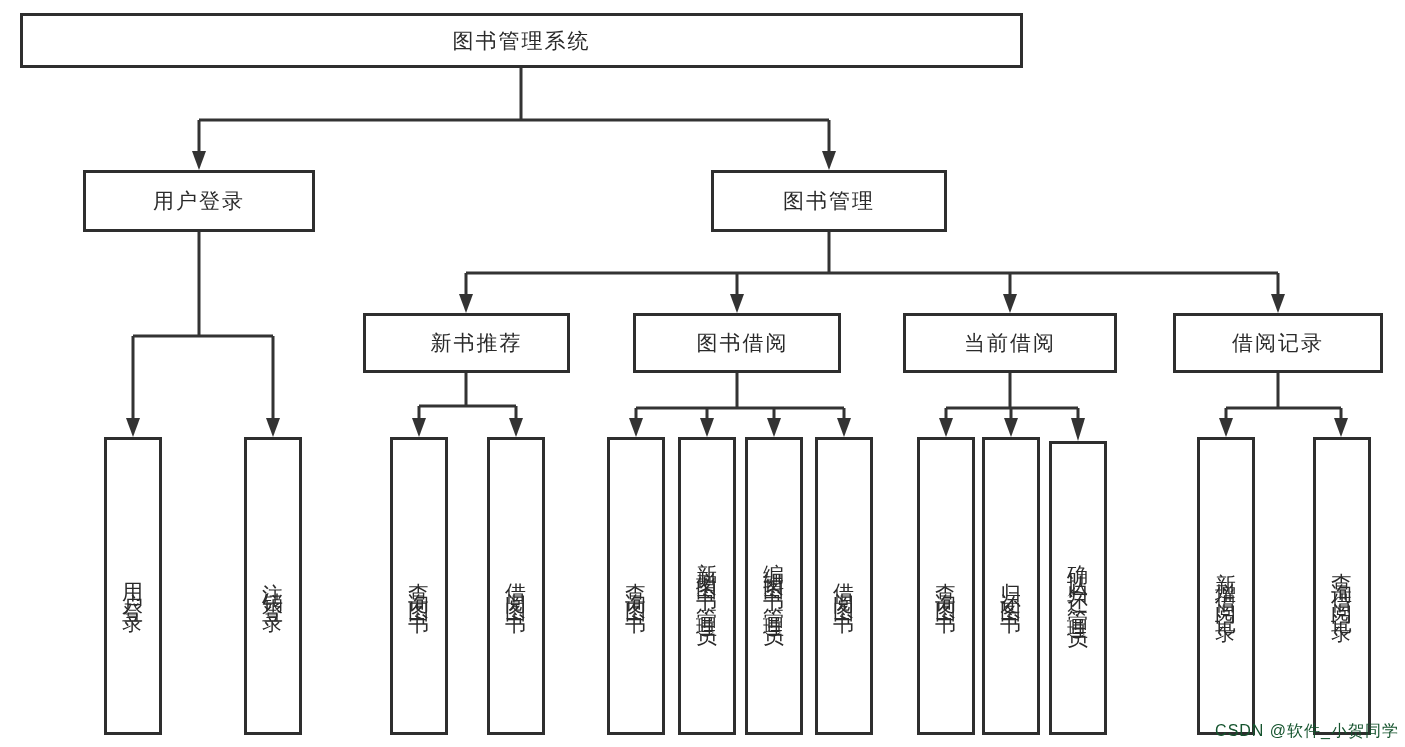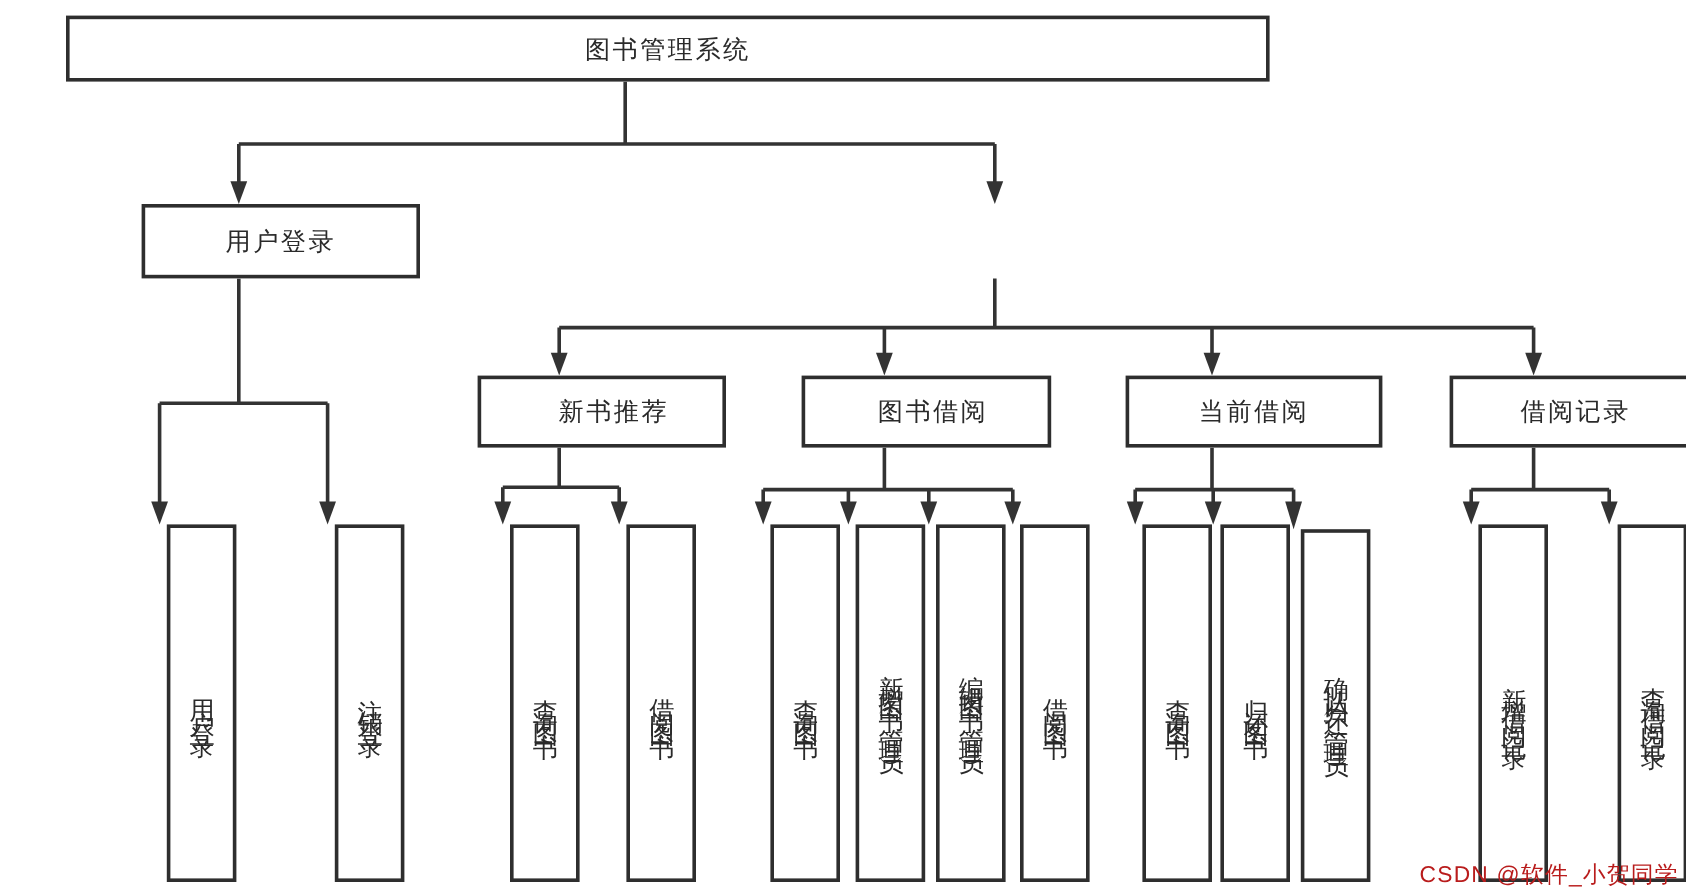--- a/index.html
+++ b/index.html
@@ -11,24 +11,24 @@
     position:absolute;box-sizing:border-box;border:3px solid #2e2e2e;background:#ffffff;
     display:flex;align-items:center;justify-content:center;
     font-size:21px;letter-spacing:2px;color:#2a2a2a;
   }
   .node.vbox span{
     writing-mode:vertical-rl;text-orientation:mixed;
     letter-spacing:10px;line-height:1;white-space:nowrap;
   }
   .node.vbox.tall-text span{letter-spacing:9px;}
   svg.wires{position:absolute;left:0;top:0;z-index:1;}
-  .node{z-index:2;margin-left:35px;}
+  .node{z-index:2;}
   .wm{
     position:absolute;right:6px;bottom:5px;z-index:5;
-    font-size:19px;color:#b91c1c;letter-spacing:1px;white-space:nowrap;
+    font-size:16px;color:#14532d;letter-spacing:1px;white-space:nowrap;
   }
 </style>
 </head>
 <body>
 
 <div class="stage">
 
   <svg class="wires" width="1405" height="747" viewBox="0 0 1405 747">
     <g stroke="#333333" stroke-width="3" fill="none">
 
@@ -68,20 +68,23 @@
       <polygon points="1334,418 1348,418 1341,437"></polygon>
     </g>
   </svg>
 
   <div class="node" style="left:20px;top:13px;width:1003px;height:55px;">
     <span>图书管理系统</span>
   </div>
 
   <div class="node" style="left:83px;top:170px;width:232px;height:62px;">
     <span>用户登录</span>
+  </div>
+  <div class="node" style="left:711px;top:170px;width:236px;height:62px;">
+    <span>图书管理</span>
   </div>
 
   <div class="node" style="left:363px;top:313px;width:207px;height:60px;padding-left:20px;">
     <span>新书推荐</span>
   </div>
   <div class="node" style="left:633px;top:313px;width:208px;height:60px;padding-left:11px;">
     <span>图书借阅</span>
   </div>
   <div class="node" style="left:903px;top:313px;width:214px;height:60px;">
     <span>当前借阅</span>

